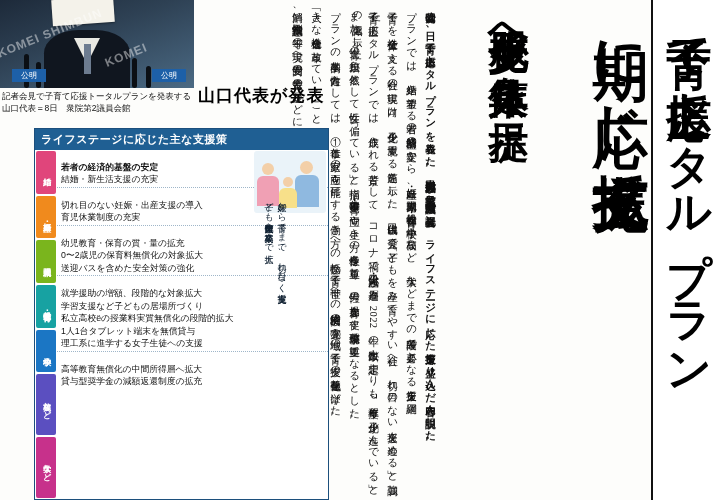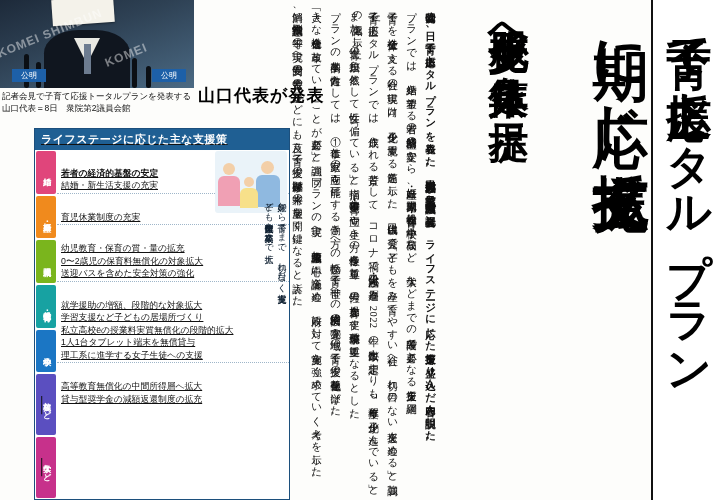--- a/index.html
+++ b/index.html
@@ -224,26 +224,25 @@
     font-size: 17px;
     letter-spacing: 1px;
     color: #000;
   }
 
   
   .panel {
     position: absolute;
     left: 34px;
     top: 128px;
-    width: 256px;
+    width: 295px;
     height: 372px;
     border: 1px solid #1c4f7c;
     box-sizing: border-box;
     background: #fff;
-    text-decoration: underline;
   }
   .panel-title {
     background: #1f5f93;
     color: #fff;
     font-family: "Liberation Sans", sans-serif;
     font-weight: bold;
     font-size: 11px;
     padding: 3px 6px;
     letter-spacing: 0.5px;
   }
@@ -273,21 +272,21 @@
     line-height: 1.05;
     text-align: center;
   }
   .rows-col {
     flex: 1;
     display: flex;
     flex-direction: column;
   }
   .grp {
     border-bottom: 1px dotted #9fb6c9;
-    padding: 17px 0 1px 4px;
+    padding: 11px 0 1px 4px;
   }
   .grp:last-child { border-bottom: none; }
   .row {
     font-family: "Liberation Sans", sans-serif;
     font-size: 8.8px;
     line-height: 1.42;
     color: #111;
     white-space: nowrap;
     overflow: hidden;
   }
@@ -403,20 +402,21 @@
         <div class="stage" style="background: rgb(27, 118, 196);">小中学校</div>
         <div class="stage" style="background: rgb(91, 79, 192);">高校など</div>
         <div class="stage" style="background: rgb(199, 49, 139);">大学など</div>
       </div>
       <div class="rows-col">
         <div class="grp">
           <div class="row bold">若者の経済的基盤の安定</div>
           <div class="row">結婚・新生活支援の充実</div>
         </div>
         <div class="grp">
+          <div class="row">切れ目のない妊娠・出産支援の導入</div>
           <div class="row">育児休業制度の充実</div>
         </div>
         <div class="grp">
           <div class="row">幼児教育・保育の質・量の拡充</div>
           <div class="row">0〜2歳児の保育料無償化の対象拡大</div>
           <div class="row">送迎バスを含めた安全対策の強化</div>
         </div>
         <div class="grp">
           <div class="row">就学援助の増額、段階的な対象拡大</div>
           <div class="row">学習支援など子どもの居場所づくり</div>

